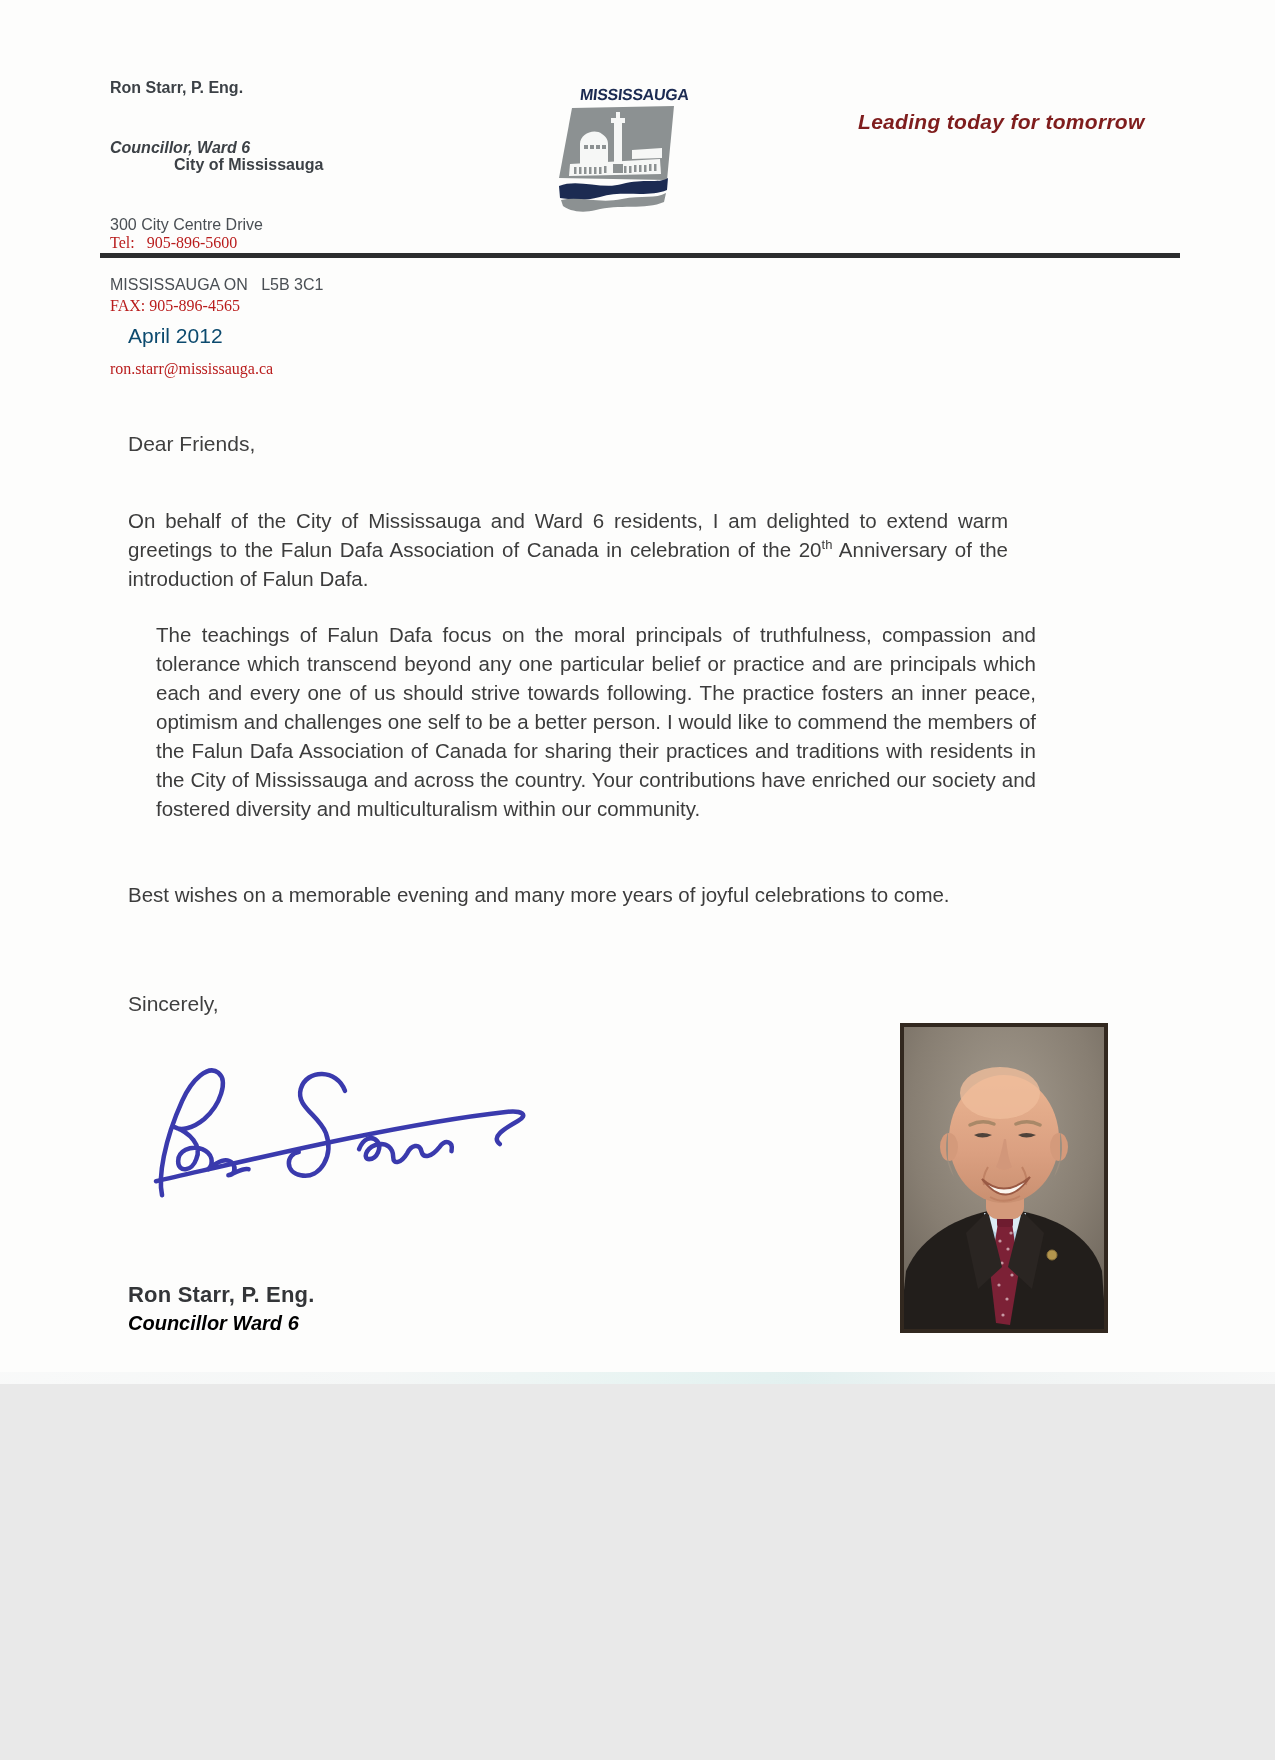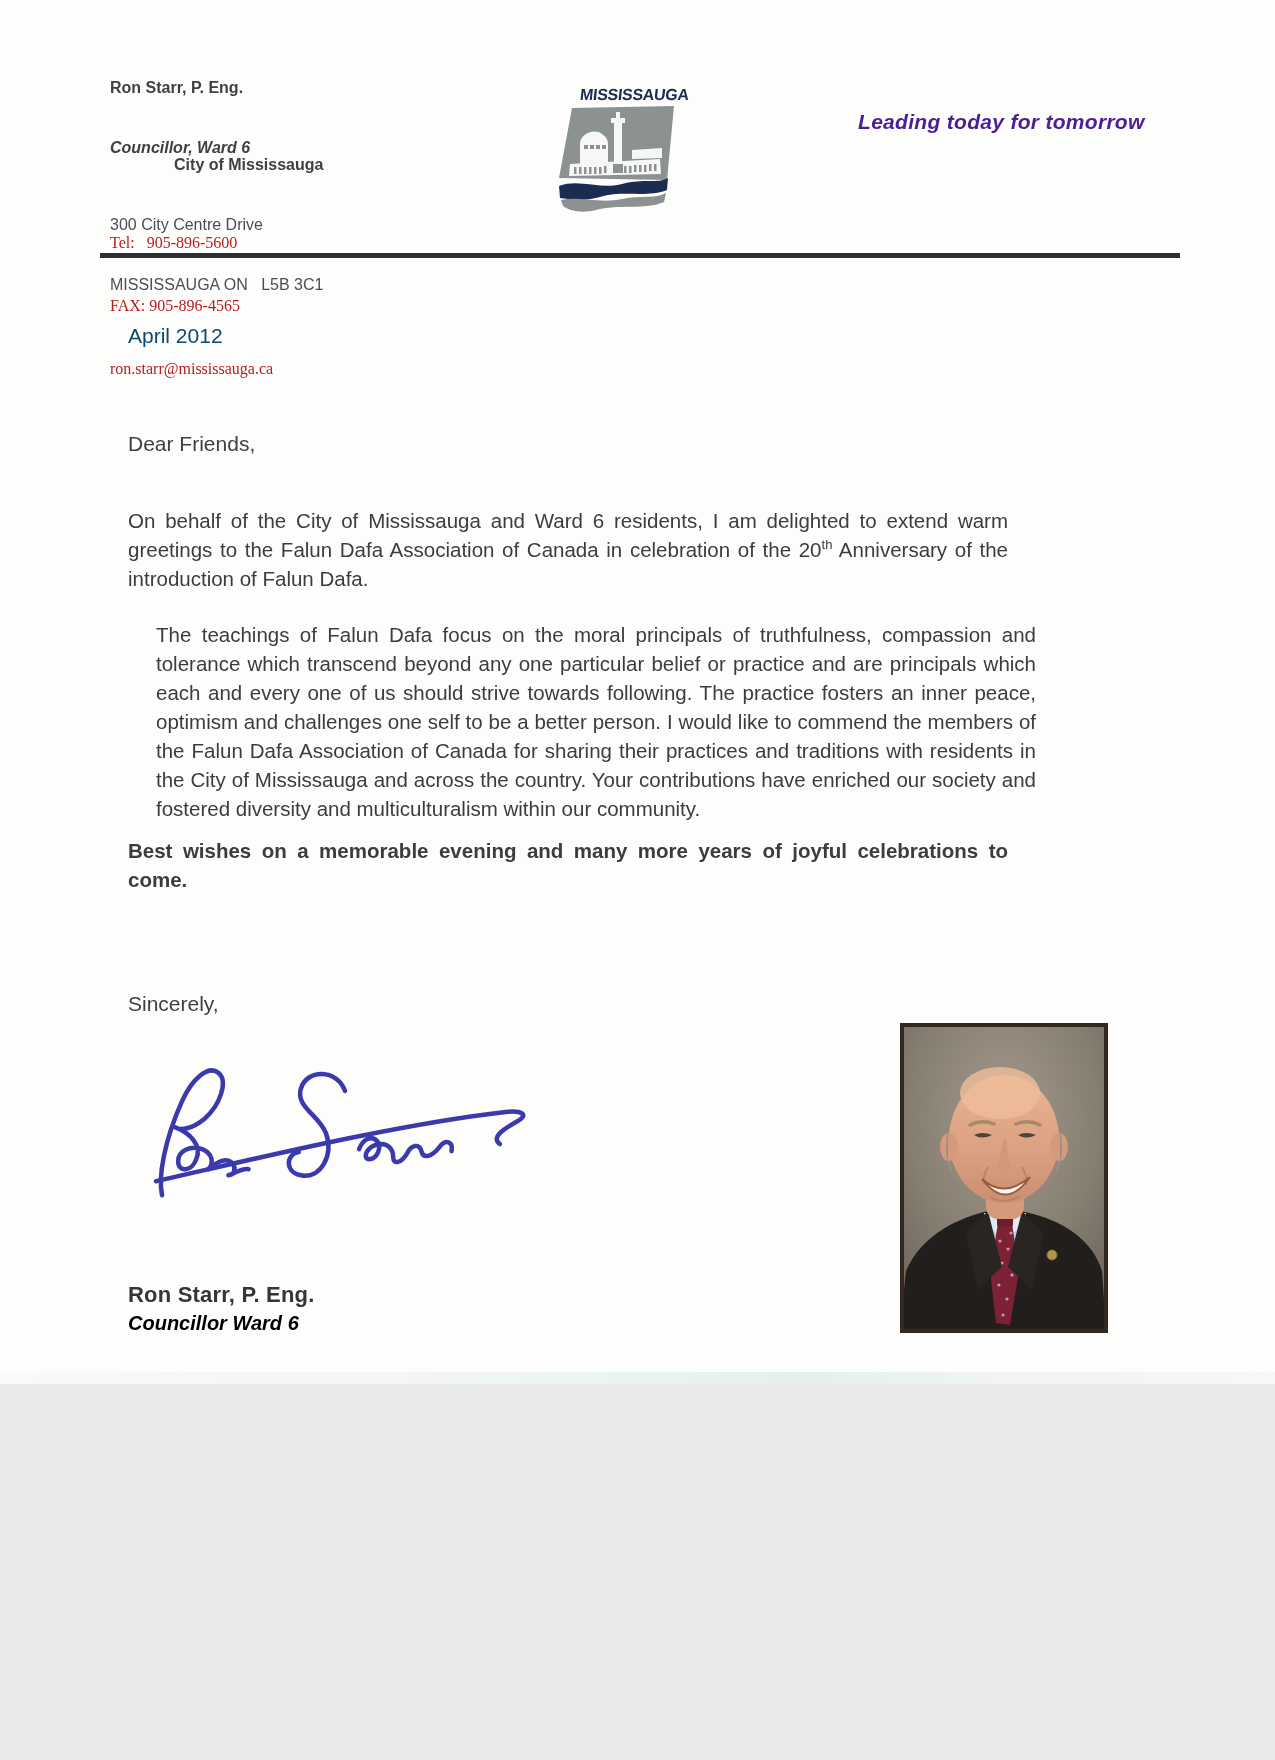--- a/index.html
+++ b/index.html
@@ -11,31 +11,31 @@
   }
   
   .lh-left { position:absolute; left:110px; top:38px; color:#41464b; font-size:16px; line-height:20px; white-space:pre-wrap; }
   .sender-name { font-weight:bold; color:#3c4146; }
   .sender-title { font-weight:bold; font-style:italic; color:#3c4146; }
   .lh-org { position:absolute; left:110px; top:115px; color:#4a4f54; font-size:16px; line-height:20px; white-space:pre-wrap; }
   .org-name { font-weight:bold; color:#3c4146;text-align:right; }
   .lh-contact { position:absolute; left:110px; top:190px; color:#b91c1c; font-size:16px; line-height:21px; white-space:pre-wrap;font-family:Liberation Serif, serif; }
   .lh-logo { position:absolute; left:558px; top:86px; width:135px; }
   .logo-word { font-size:16px; font-weight:bold; color:#1c2b52; letter-spacing:-0.3px; transform:skewX(-6deg); margin-left:22px; margin-bottom:2px; }
-  .lh-tagline { position:absolute; left:858px; top:110px; font-size:21px; font-style:italic; font-weight:600; color:#4c1d95; letter-spacing:0.3px; }
+  .lh-tagline { position:absolute; left:858px; top:110px; font-size:21px; font-style:italic; font-weight:600; color:#7f1d1d; letter-spacing:0.3px; }
   .lh-rule { position:absolute; left:100px; top:253px; width:1080px; height:5px; background:#2c2d2e; }
   
   .date { position:absolute; left:128px; top:324px; font-size:21px; color:#0c4a6e; }
   .salutation { position:absolute; left:128px; top:432px; font-size:21px; color:#3f3f3f; }
   .para { position:absolute; left:128px; width:880px; font-size:20.5px; line-height:29px; color:#3c3c3c;
           text-align:justify; text-align-last:left; }
   .para sup { font-size:13px; vertical-align:super; line-height:0; }
   .p1 { top:506px; }
   .p2 { top:620px;margin-left:28px; }
-  .p3 { top:836px;font-weight:bold; }
+  .p3 { top:880px; }
   .closing { position:absolute; left:128px; top:992px; font-size:21px; color:#3f3f3f; }
   .signature { position:absolute; left:148px; top:1056px; width:402px; height:152px; }
   .signer { position:absolute; left:128px; top:1282px; }
   .signer-name { font-size:22px; font-weight:bold; color:#333538; letter-spacing:0.2px; }
   .signer-title { font-size:20px; font-weight:bold; font-style:italic; color:#000000; margin-top:4px; }
   
   .photo { position:absolute; left:900px; top:1023px; width:208px; height:310px; border:4px solid #32281f; background:#7d7468; }
   .photo svg { display:block; width:100%; height:100%; }
   
   .scan-strip { position:absolute; left:0; bottom:0; width:100%; height:12px; opacity:.75;

